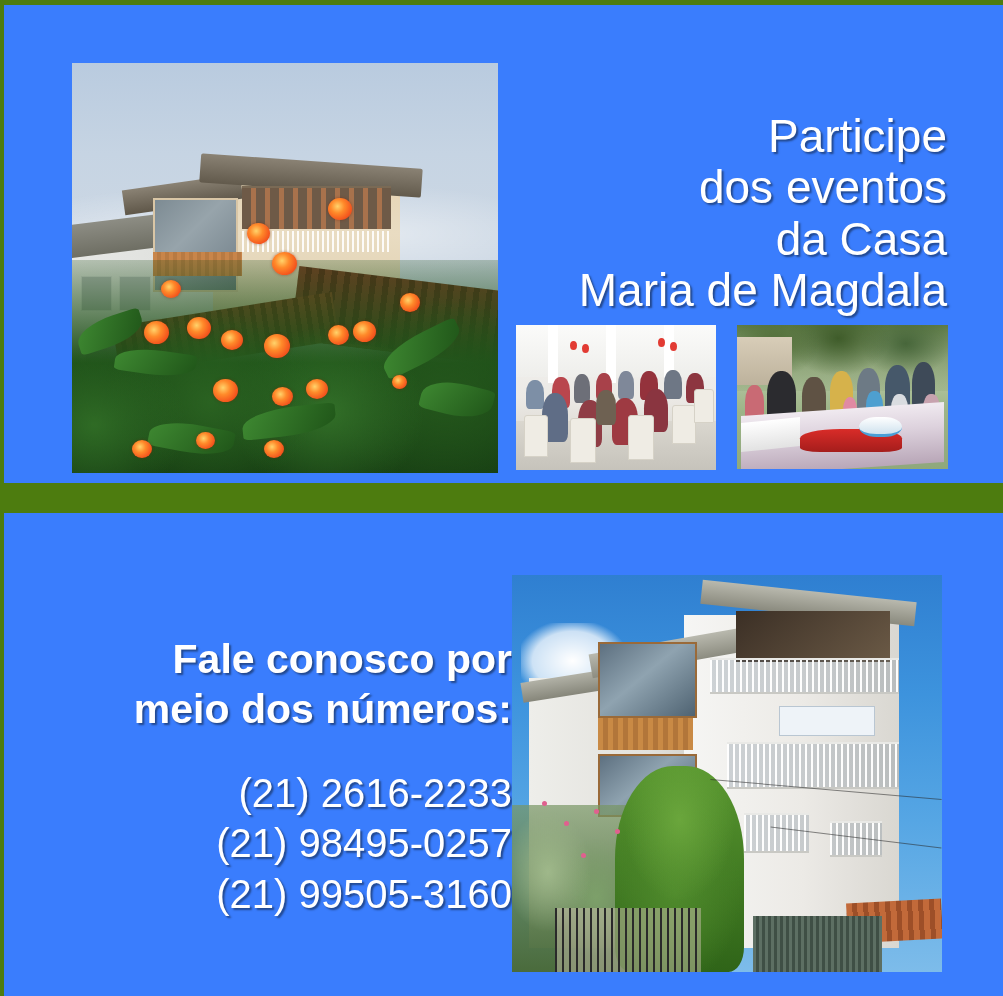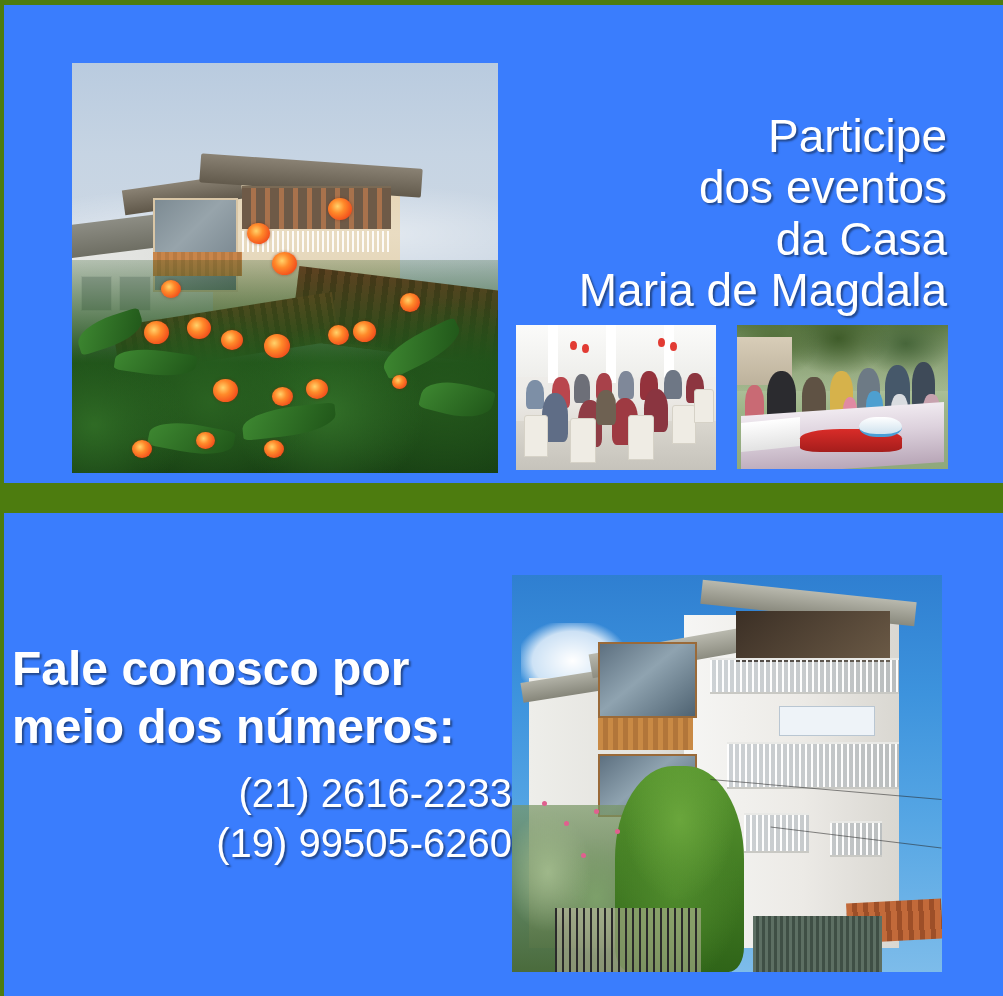--- a/index.html
+++ b/index.html
@@ -57,22 +57,22 @@
     right: 56px;
     top: 75px;
     width: 520px;
     text-align: right;
     font-size: 46px;
   }
   #headline-contact {
     left: 8px;
     top: 600px;
     width: 500px;
-    text-align: left;
-    font-size: 48px;
+    text-align: right;
+    font-size: 41px;
     font-weight: 600;
     line-height: 1.22;
   }
 
   
   #phone-list {
     position: absolute;
     left: 8px;
     top: 768px;
     width: 500px;
@@ -439,21 +439,22 @@
     </figure>
   </section>
 
   <section class="panel" id="panel-bottom">
 
     <h2 class="headline" id="headline-contact" style="top:87px;">Fale conosco por
 meio dos números:</h2>
 
     <div id="phone-list" style="top:255px;text-align:right;">
       <span class="phone-line">(21) 2616-2233</span>
-      <span class="phone-line">(19) 99505-6260</span>
+      <span class="phone-line">(21) 98495-0257</span>
+      <span class="phone-line">(21) 99505-3160</span>
     </div>
 
     <figure class="photo" id="photo-building-main" style="margin:0; left:508px; top:62px;">
       <div class="ph-layer sky4"></div>
       <div class="cloud4"></div>
 
       <div class="b4-left"></div>
       <div class="b4-main"></div>
 
       <div class="b4-roofC"></div>

